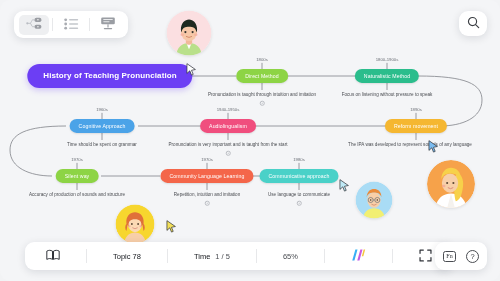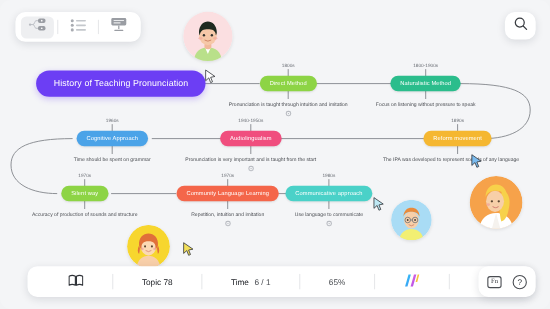--- a/index.html
+++ b/index.html
@@ -112,21 +112,21 @@
 
   #search-btn {
     right: 13px; top: 11px;
     width: 28px; height: 25px;
     justify-content: center;
   }
 
   #bottom-bar {
     left: 25px; bottom: 11px;
     height: 28px;
-    padding: 0 27px;
+    padding: 0 11px;
     gap: 16px;
     font-size: 7.5px;
     color: #2f3238;
   }
   .bb-cell { display: flex; align-items: center; gap: 5px; padding: 0 10px; white-space: nowrap; }
   .bb-sep { width: 1px; height: 14px; background: #e7e8ea; }
   .bb-label { color: #4a4d52; }
   .bb-value { color: #15181d; }
 
   #right-bar {
@@ -192,21 +192,21 @@
         <path d="M387 82 L387 90"></path>
         <path d="M102 132 L102 140"></path>
         <path d="M228 132 L228 140"></path>
         <path d="M416 132 L416 140"></path>
         <path d="M77 182 L77 190"></path>
         <path d="M207 182 L207 190"></path>
         <path d="M299 182 L299 190"></path>
       </g>
     </svg>
 
-    <div class="node root" style="left:110px; top:76px;">
+    <div class="node root" style="left:110px; top:76px;font-weight:bold;">
       <span>History of Teaching Pronunciation</span>
     </div>
 
     <div class="date-label" style="left:262px; top:60px;">1800s</div>
     <div class="node" style="left:262px; top:76px; background:#8dd445;">
       <span>Direct Method</span>
     </div>
     <div class="desc" style="left:262px; top:95px;">Pronunciation is taught through intuition and imitation</div>
     <div class="clock" style="left:262px; top:103px;"></div>
 
@@ -398,21 +398,21 @@
         </svg>
       </span>
     </div>
     <div class="bb-sep"></div>
     <div class="bb-cell">
       <span class="bb-value">Topic 78</span>
     </div>
     <div class="bb-sep"></div>
     <div class="bb-cell">
       <span class="bb-value">Time</span>
-      <span class="bb-label">6 / 1</span>
+      <span class="bb-label">1 / 5</span>
     </div>
     <div class="bb-sep"></div>
     <div class="bb-cell">
       <span class="bb-label">65%</span>
     </div>
     <div class="bb-sep"></div>
     <div class="bb-cell">
       <span>
         <svg width="15" height="14" viewBox="0 0 18 16">
           <defs>

